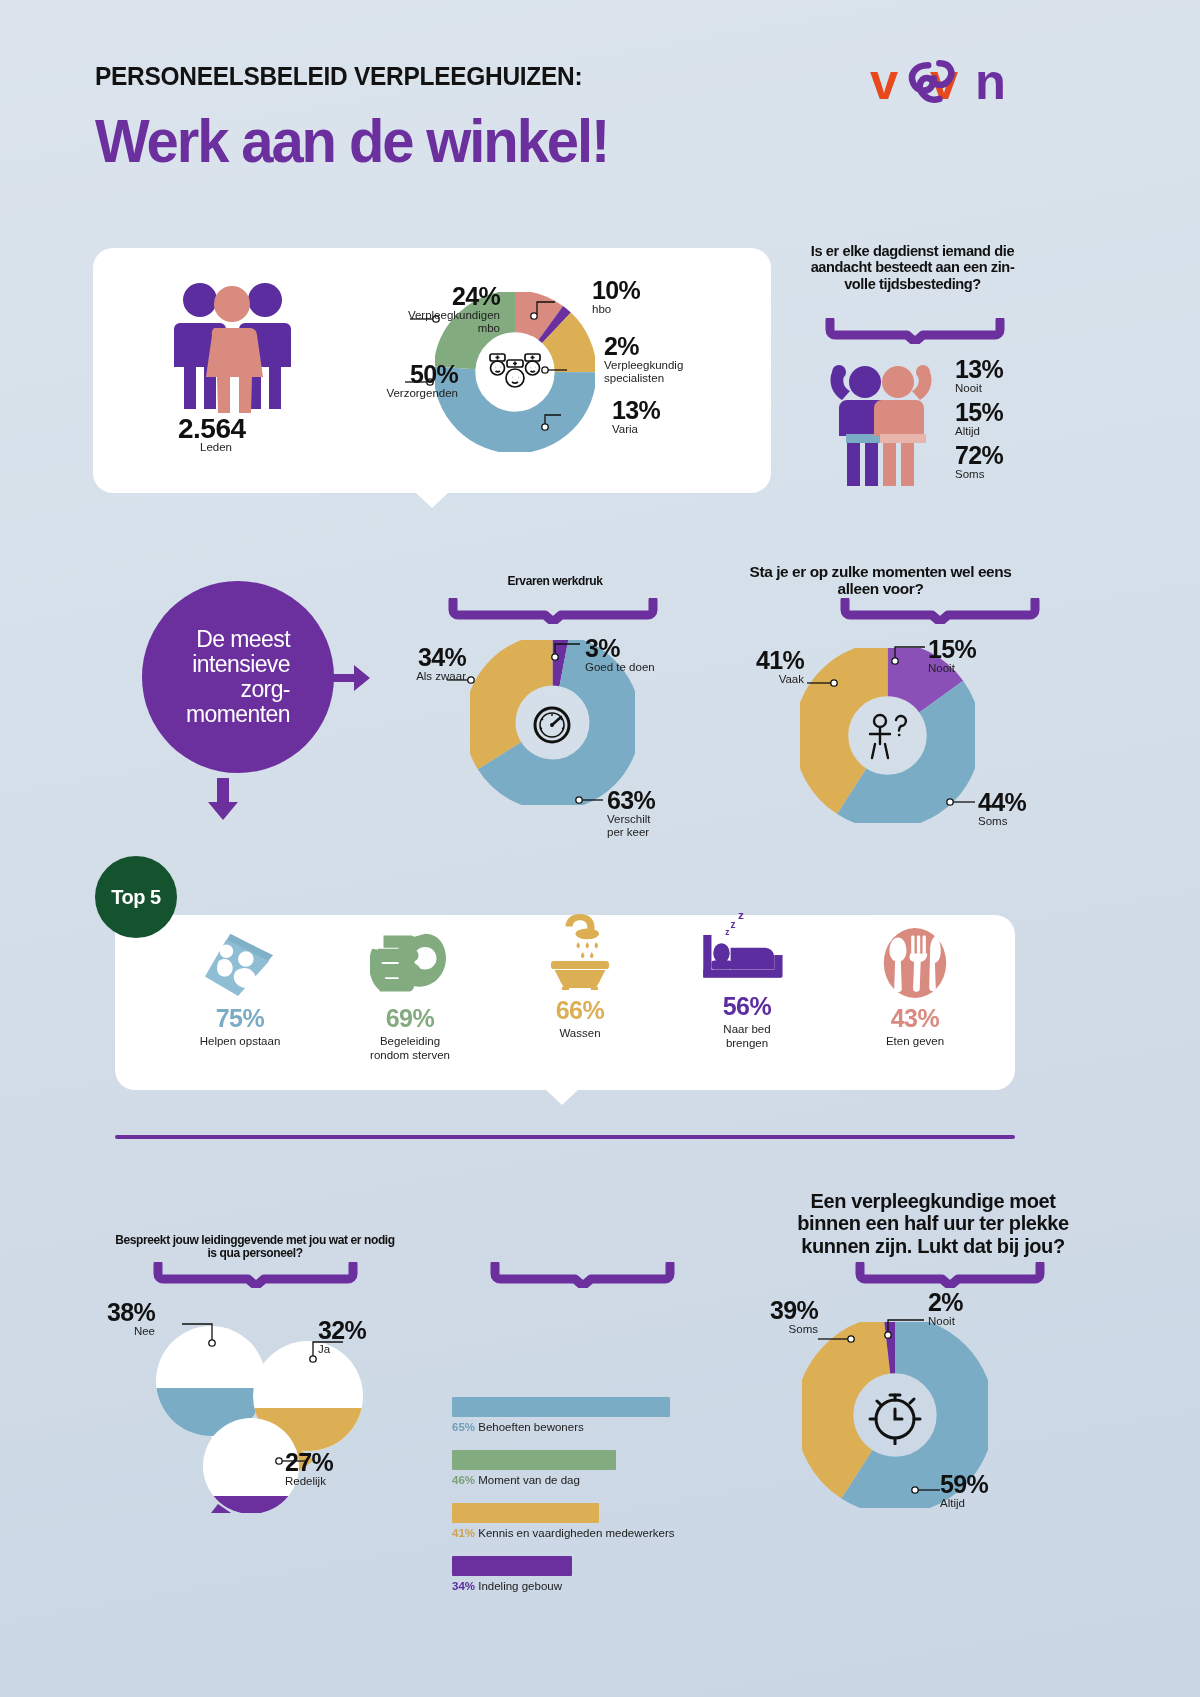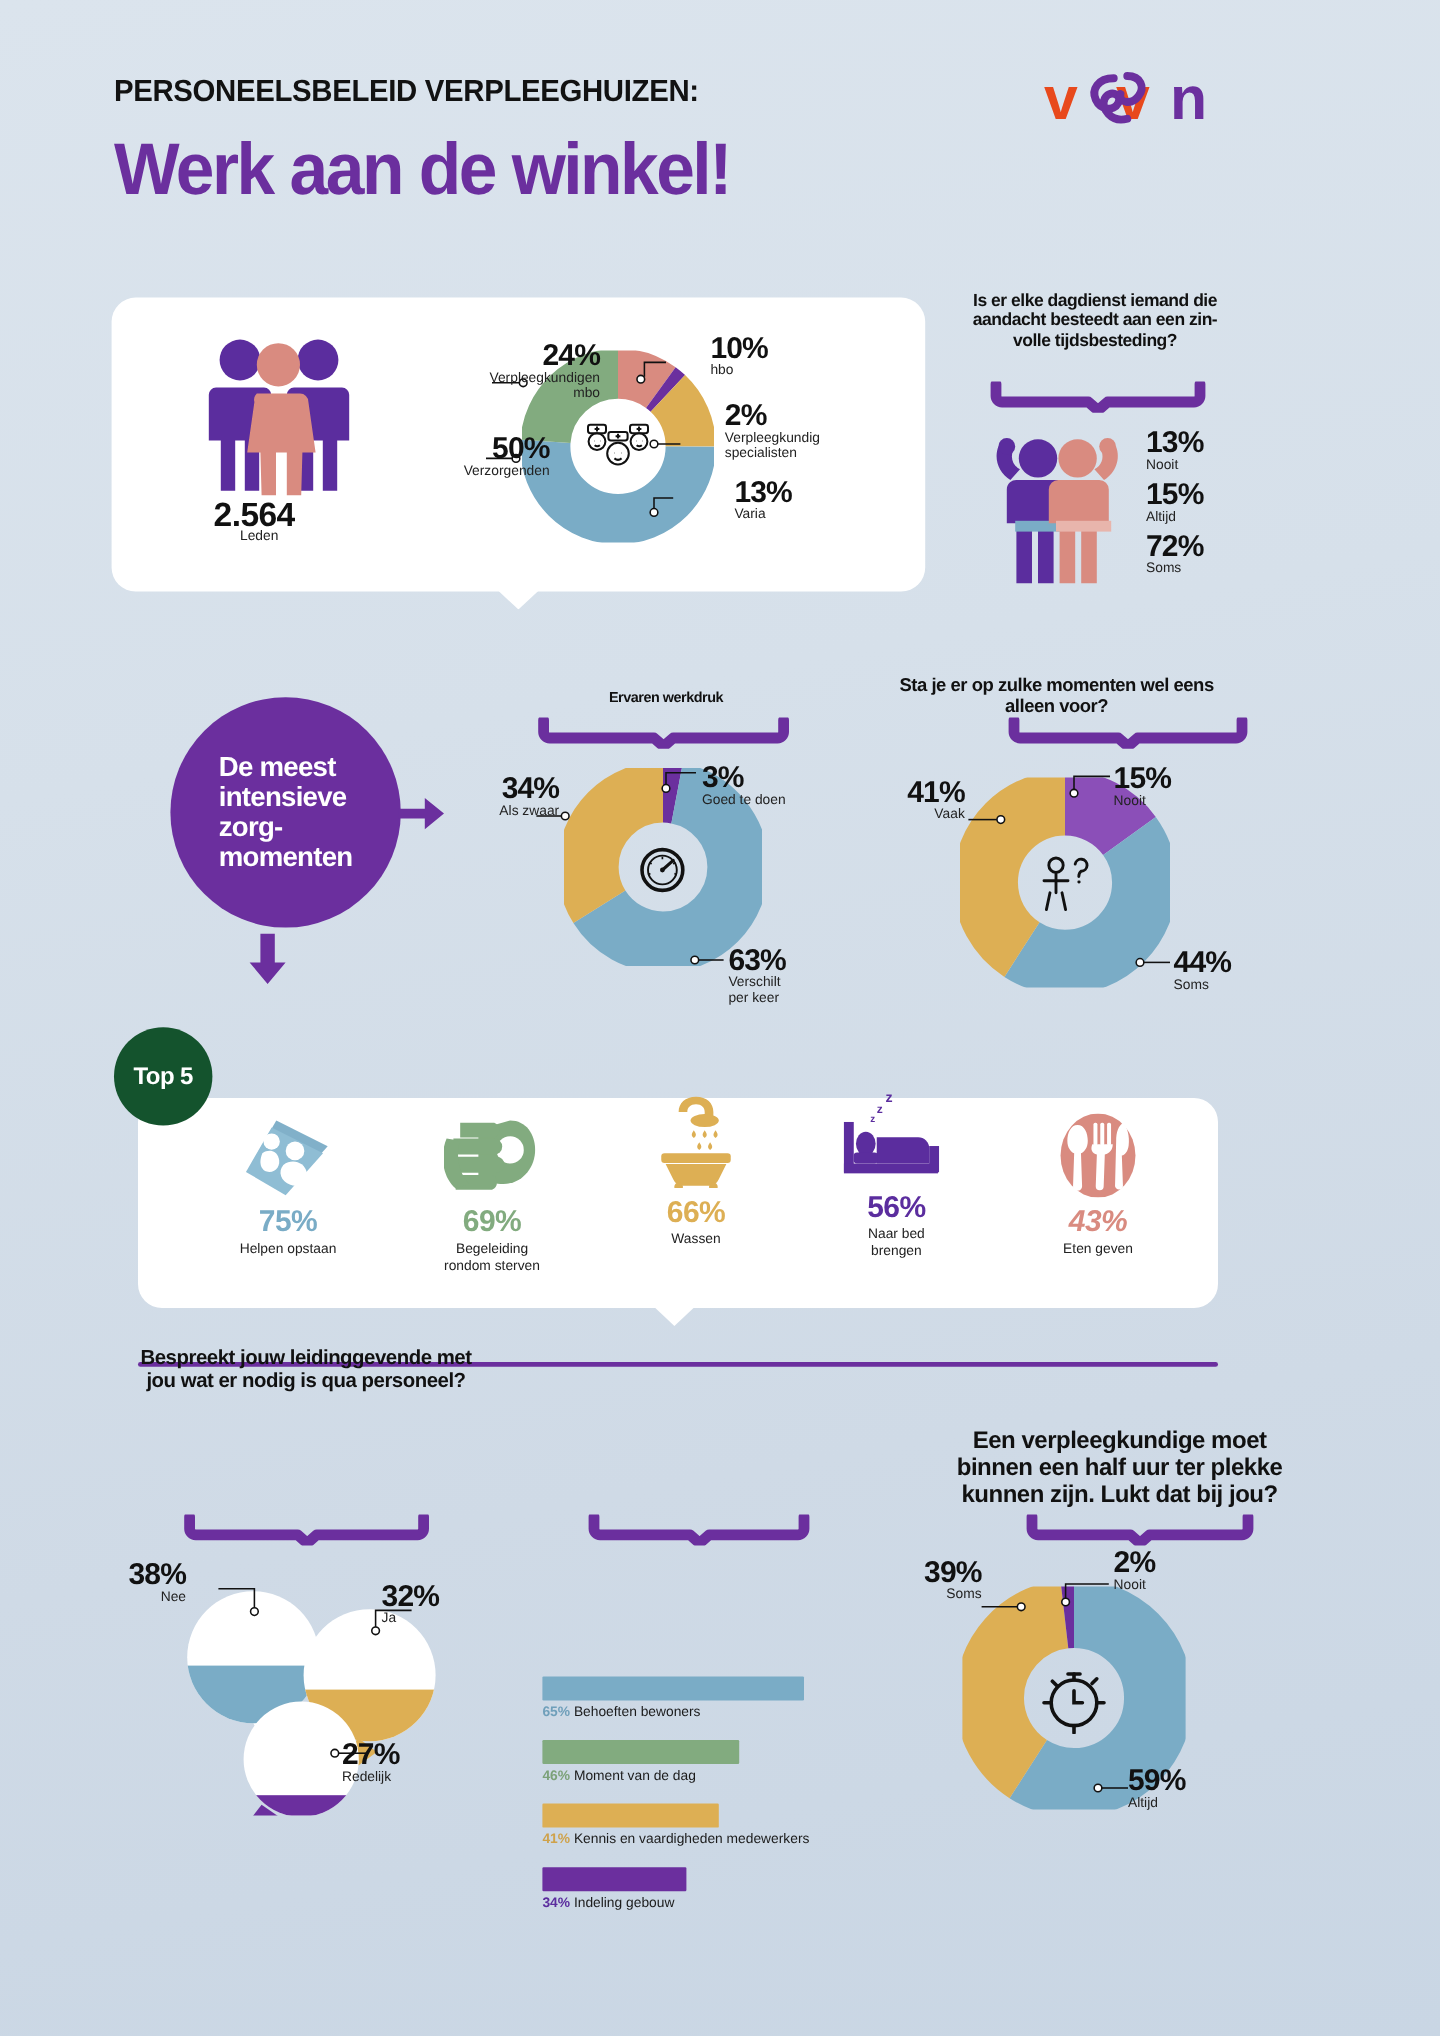--- a/index.html
+++ b/index.html
@@ -46,22 +46,22 @@
   
   #q1-title { left:805px; top:243px; width:215px; font-size:14.6px; }
 
   
   #bigcircle {
     left:142px; top:581px; width:192px; height:192px;
     background:#6b2f9e; border-radius:50%;
     display:flex; align-items:center; justify-content:center;
   }
   #bigcircle span {
-    color:#fff; font-weight:bold; font-size:23px; line-height:1.08;
-    text-align:left; letter-spacing:-0.6px;
+    color:#fff; font-weight:normal; font-size:23px; line-height:1.08;
+    text-align:right; letter-spacing:-0.6px;
   }
 
   
   #card-top5 { left:115px; top:915px; width:900px; height:175px; border-radius:20px; }
   #card-top5-notch {
     left:545px; top:1089px; width:34px; height:16px; background:#fff;
     clip-path: polygon(0 0, 100% 0, 50% 100%);
   }
   #top5-badge {
     left:95px; top:856px; width:82px; height:82px; background:#14532d;
@@ -70,21 +70,21 @@
   }
   .t5 { position:absolute; width:170px; text-align:center; }
   .t5 .icon { height:78px; display:flex; align-items:flex-end; justify-content:center; }
   .t5 .pct { font-size:25px; font-weight:bold; margin-top:6px; letter-spacing:-0.5px; }
   .t5 .lbl { font-size:11.5px; color:#222; line-height:1.18; margin-top:2px; }
 
   
   #divider { left:115px; top:1135px; width:900px; height:4px; background:#6b2f9e; border-radius:2px; }
 
   
-  #q3-title { left:115px; top:1122px; width:280px; font-size:17px; }
+  #q3-title { left:115px; top:1234px; width:280px; font-size:12px; }
   #q4-title { left:432px; top:1190px; width:290px; font-size:14.6px; }
   #q5-title { left:788px; top:1190px; width:290px; font-size:20px; }
 
   
   .barrow { position:absolute; left:452px; }
   .barrow .bar { height:20px; border-radius:1px; }
   .barrow .cap { font-size:11.5px; color:#1b1b1b; margin-top:4px; white-space:nowrap; }
   .barrow .cap b { font-weight:bold; }
 
   .lbl-num { font-size:25px; font-weight:bold; color:#111; letter-spacing:-0.7px; line-height:1; }
@@ -409,21 +409,21 @@
         <g fill="#fff">
           <path d="M20 10 c-6 0 -9 7 -9 14 c0 6 3 10 6 11 l-1 29 a4 4 0 0 0 8 0 l-1 -29 c3 -1 6 -5 6 -11 c0 -7 -3 -14 -9 -14z"></path>
           <rect x="34" y="8" width="3.5" height="20" rx="1.5"></rect>
           <rect x="40" y="8" width="3.5" height="20" rx="1.5"></rect>
           <rect x="46" y="8" width="3.5" height="20" rx="1.5"></rect>
           <path d="M33 27 h18 c0 5 -3 8 -7 9 l-1 28 a3.5 3.5 0 0 1 -7 0 l1 -28 c-4 -1 -6 -4 -4 -9z"></path>
           <path d="M60 8 c4 4 6 12 5 20 c-0.6 5 -3 8 -6 9 l1 27 a3.6 3.6 0 0 1 -7 0 l1 -40 c0 -8 2 -13 6 -16z"></path>
         </g>
       </svg>
     </div>
-    <div class="pct" style="color:#d98b80;font-style:italic;">43%</div>
+    <div class="pct" style="color:#d98b80;">43%</div>
     <div class="lbl">Eten geven</div>
   </div>
 
   <div class="abs" id="divider"></div>
 
   <div class="abs qtitle" id="q3-title">Bespreekt jouw leidinggevende met jou wat er nodig is qua personeel?</div>
   <svg class="abs" style="left:153px; top:1262px; width:205px; height:26px;" viewBox="0 0 205 26">
     <path d="M5 2 v10 a5 5 0 0 0 5 5 h85 l8 7 l8 -7 h84 a5 5 0 0 0 5 -5 v-10" fill="none" stroke="#6b2f9e" stroke-width="9" stroke-linecap="round" stroke-linejoin="round"></path>
   </svg>
 

